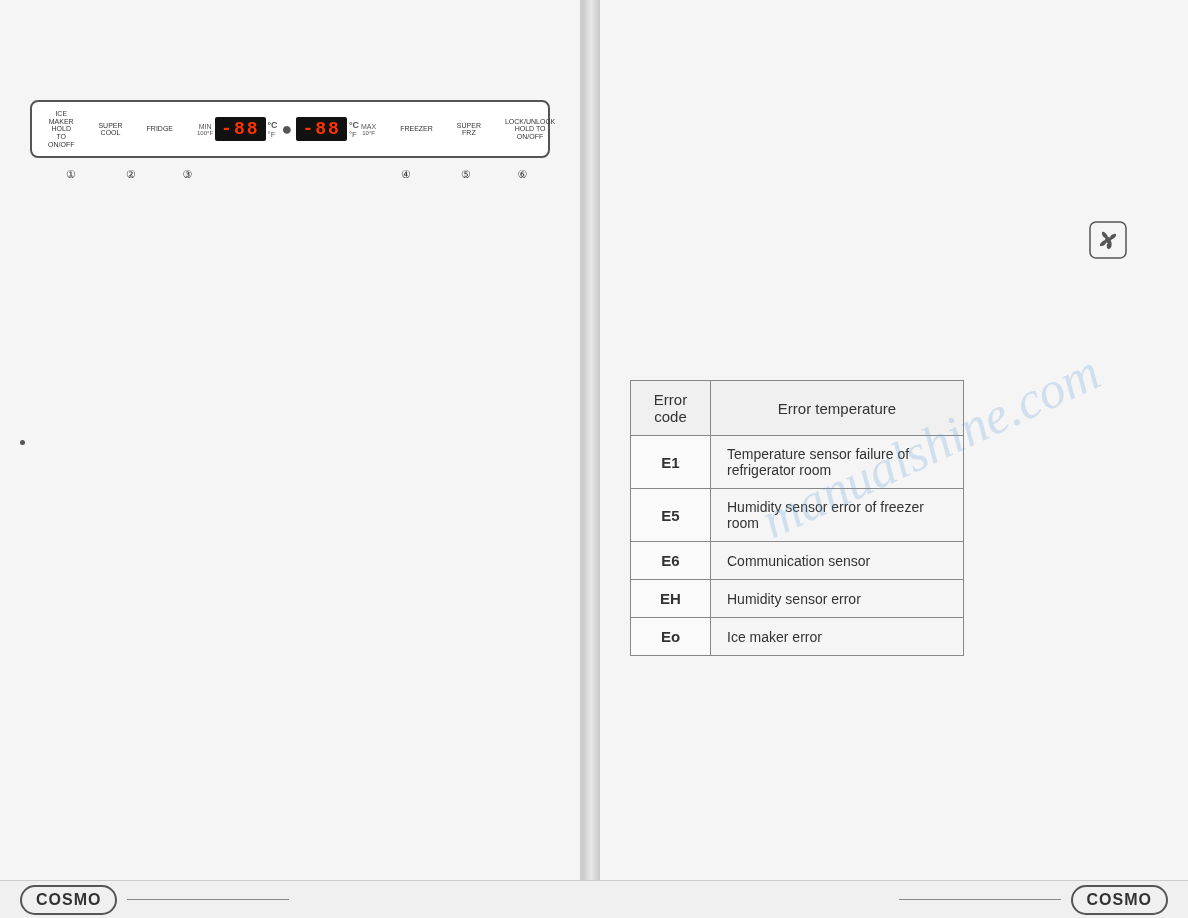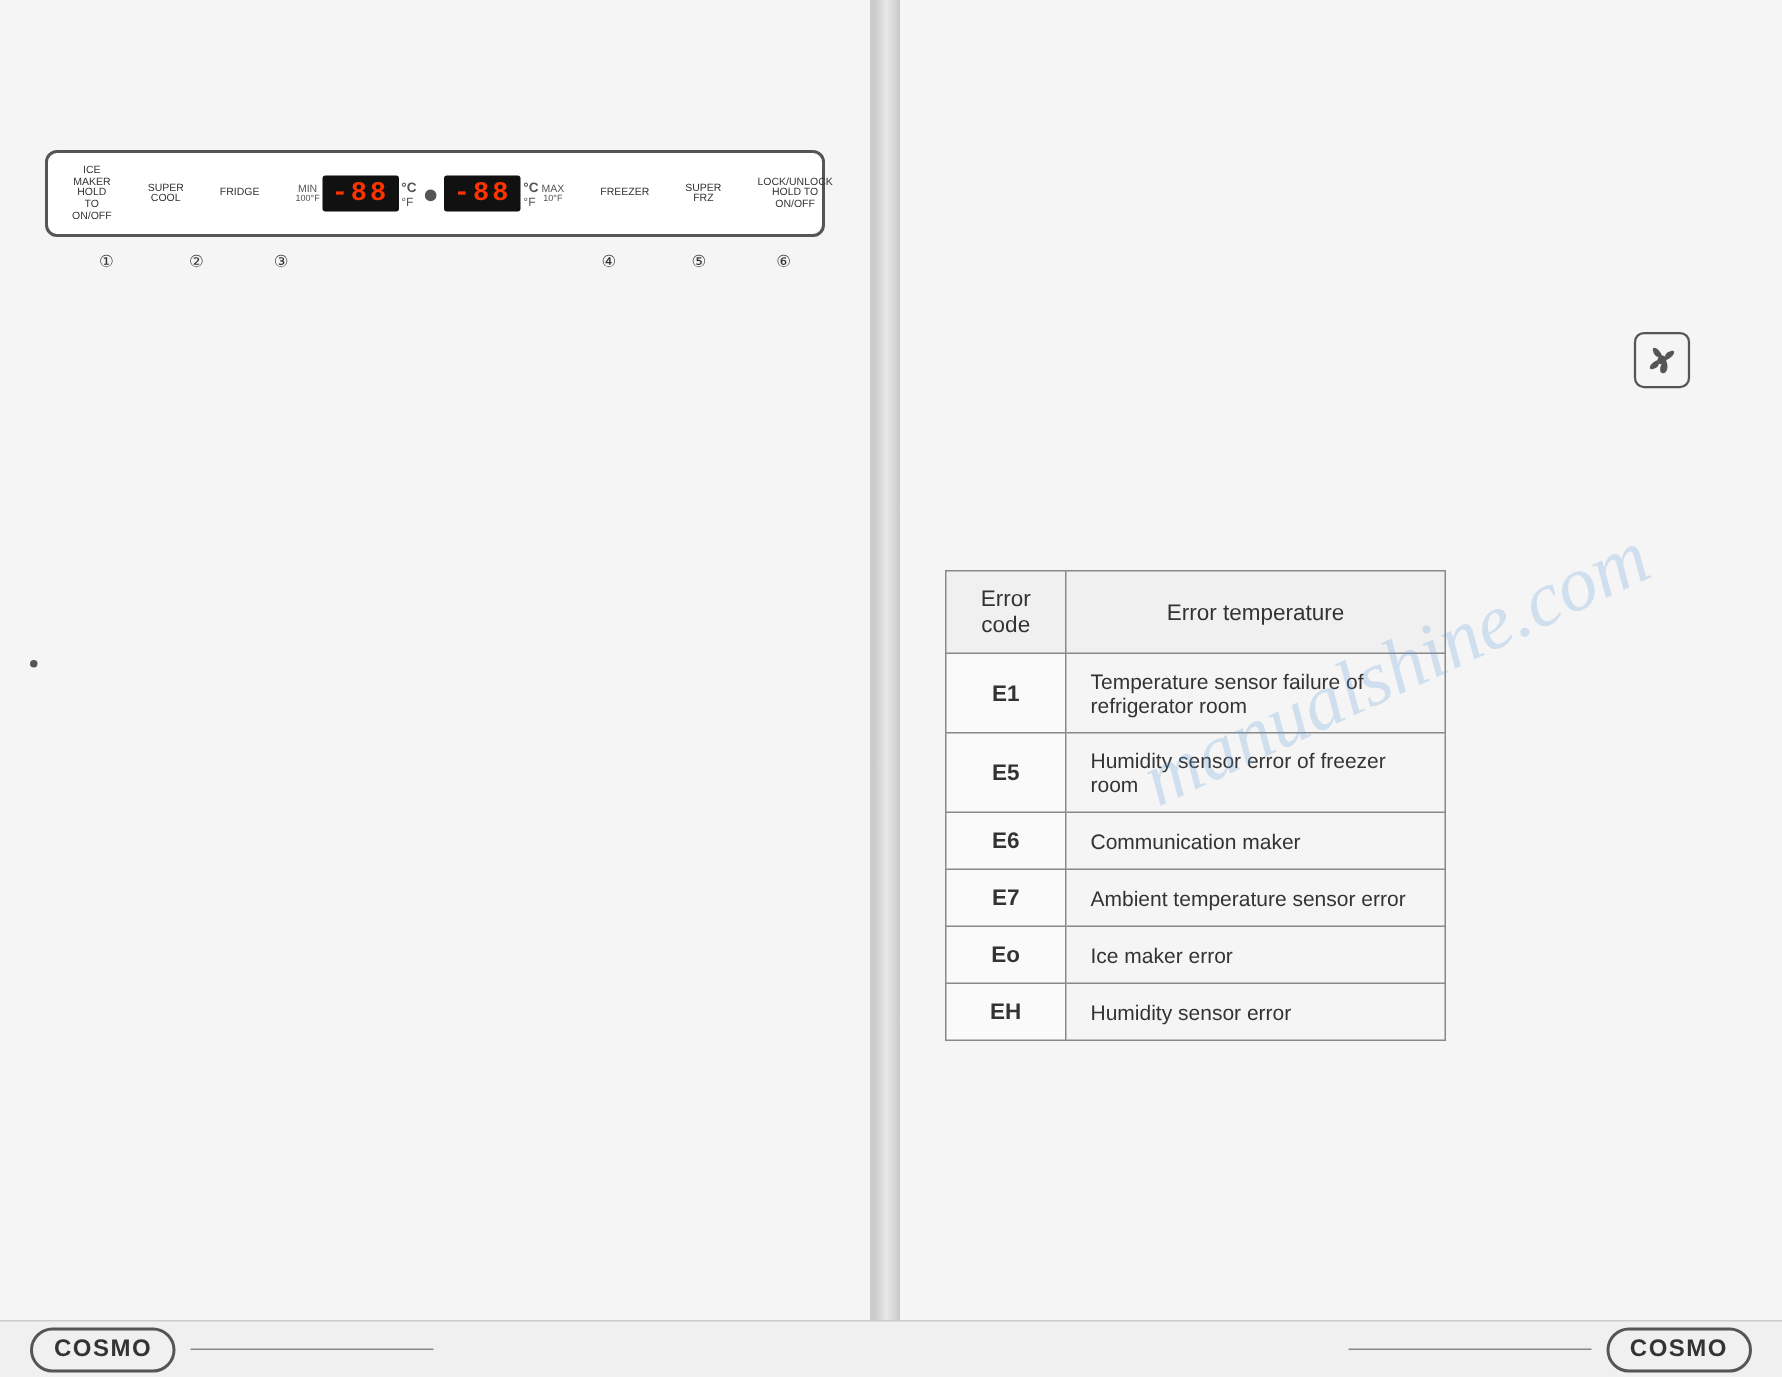--- a/index.html
+++ b/index.html
@@ -297,33 +297,29 @@
         <tr>
               <td>E1</td>
               <td>Temperature sensor failure of refrigerator room</td>
             </tr>
             <tr>
               <td>E5</td>
               <td>Humidity  sensor error of freezer room</td>
             </tr>
             <tr>
               <td>E6</td>
-              <td>Communication maker</td>
+              <td>Communication sensor</td>
             </tr>
             <tr>
-              <td>E7</td>
-              <td>Ambient temperature sensor error</td>
+              <td>EH</td>
+              <td>Humidity sensor error</td>
             </tr>
             <tr>
               <td>Eo</td>
               <td>Ice maker  error</td>
-            </tr>
-            <tr>
-              <td>EH</td>
-              <td>Humidity sensor error</td>
             </tr>
           </tbody>
       </table>
     </div>
   </div>
 </div>
 
 <div class="footer">
   <div class="cosmo-logo">
     <span>COSMO</span>

